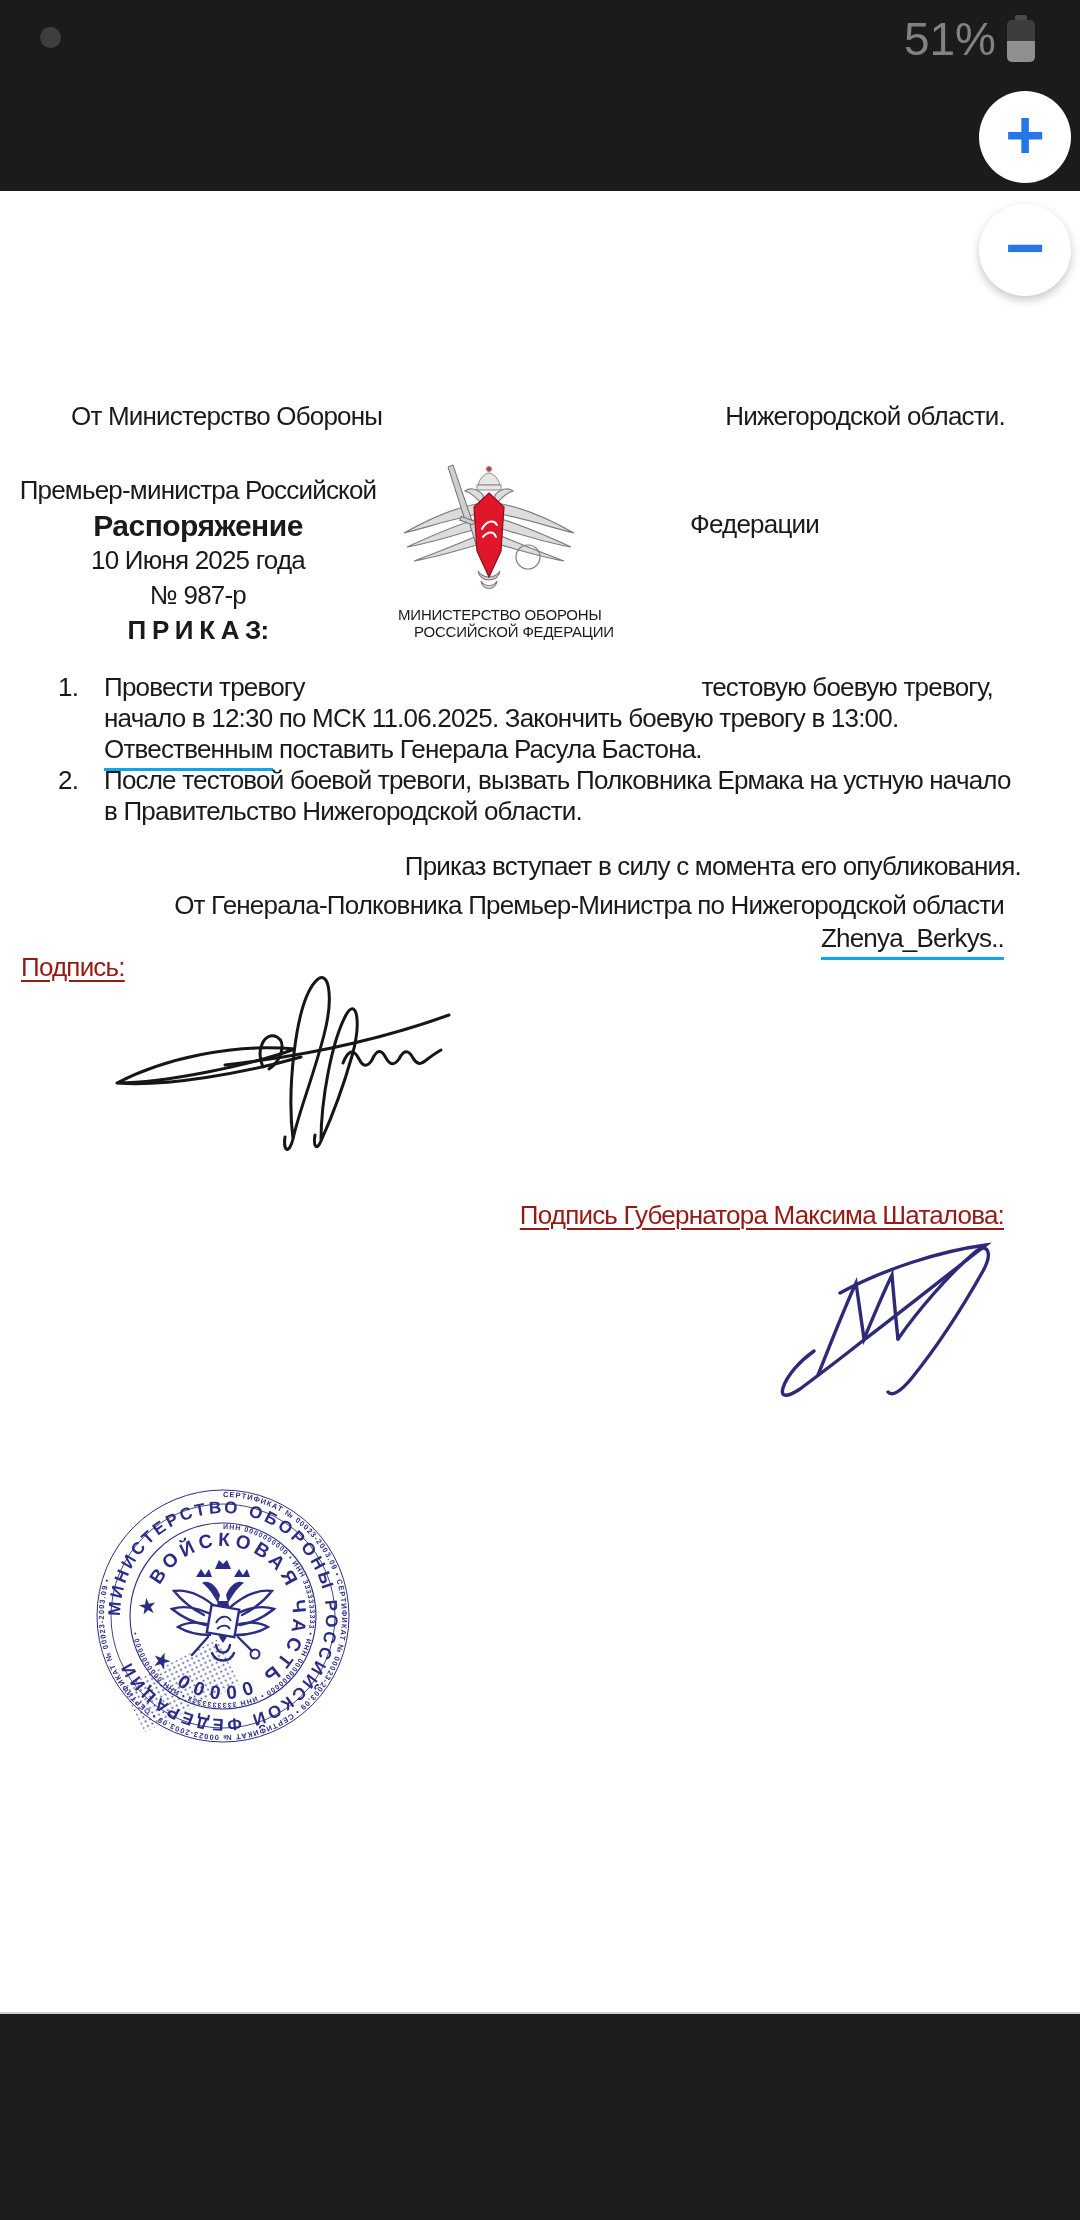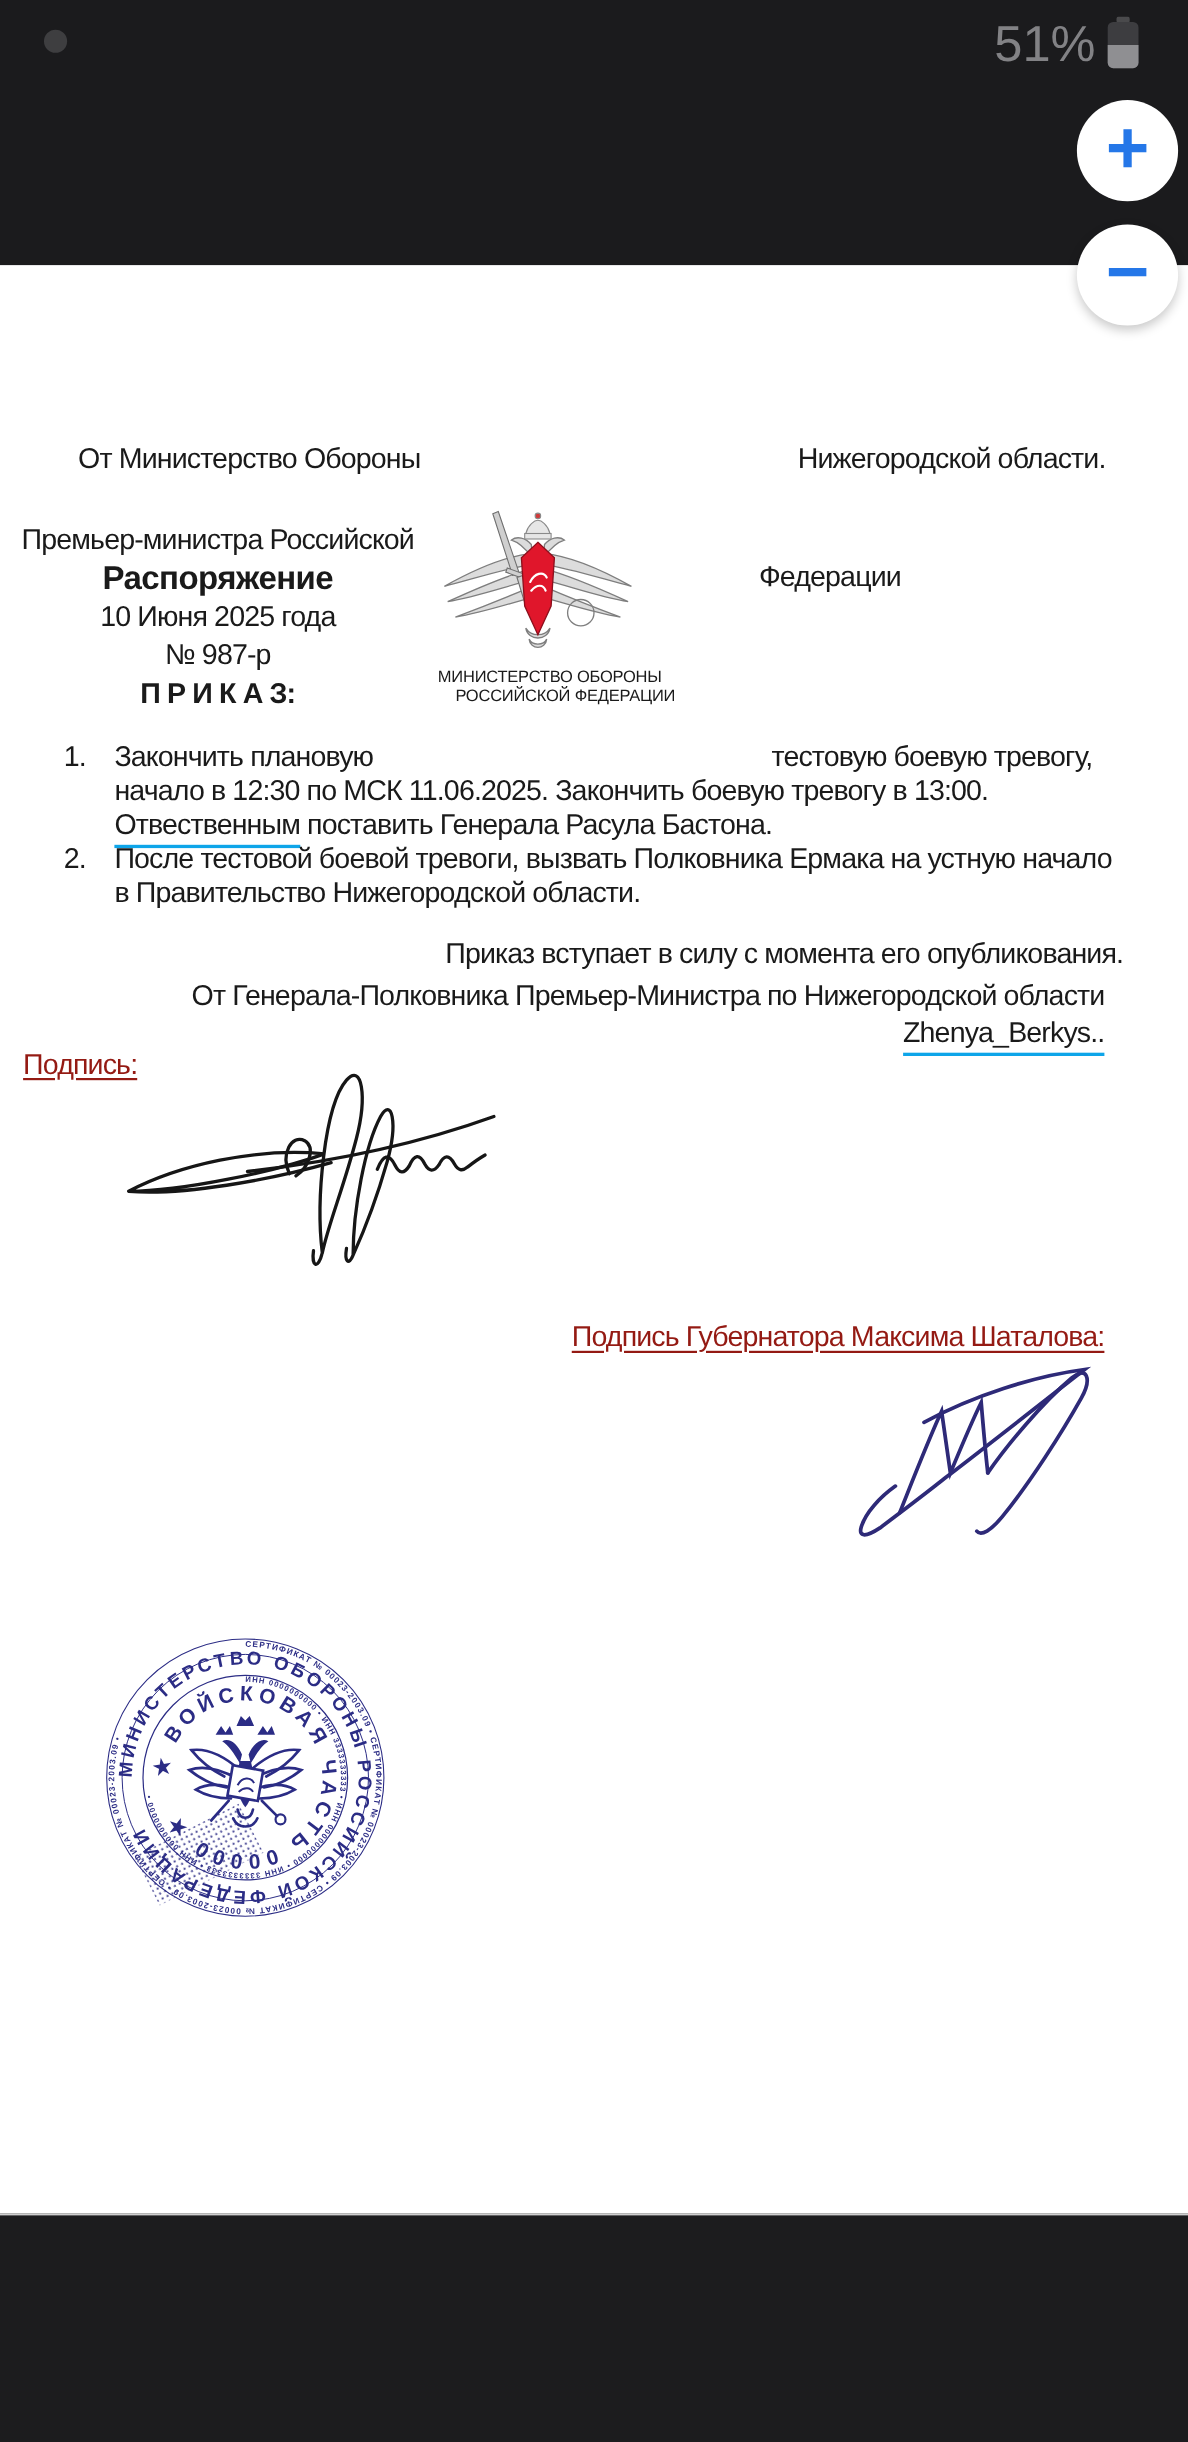--- a/index.html
+++ b/index.html
@@ -1,19 +1,19 @@
 <!DOCTYPE html>
 <html><head>
 <meta charset="utf-8">
 <style>
   html,body{margin:0;padding:0;background:#000;}
   .screen{position:relative;width:1080px;height:2220px;background:#ffffff;overflow:hidden;
           font-family:"Liberation Sans",sans-serif;color:#1a1a1a;}
   
-  .statusbar{position:absolute;left:0;top:0;width:1080px;height:241px;background:#1b1b1d;z-index:3;}
+  .statusbar{position:absolute;left:0;top:0;width:1080px;height:191px;background:#1b1b1d;z-index:3;}
   .camera-dot{position:absolute;left:40px;top:27px;width:21px;height:21px;border-radius:50%;background:#3e3e40;}
   .battery-group{position:absolute;right:44px;top:12px;display:flex;align-items:center;gap:10px;}
   .battery-text{font-size:46px;color:#828285;letter-spacing:0;}
   
   .fab{position:absolute;width:92px;height:92px;border-radius:50%;background:#ffffff;border:none;
        display:flex;align-items:center;justify-content:center;z-index:5;padding:0;cursor:pointer;}
   .fab-plus{left:979px;top:91px;}
   .fab-minus{left:979px;top:204px;box-shadow:0 4px 10px rgba(0,0,0,0.22);}
   .fab .glyph{color:#2577e8;font-size:68px;font-weight:600;line-height:92px;margin-top:-6px;}
   
@@ -128,21 +128,21 @@
         </g>
       </svg>
       <div class="emblem-caption">МИНИСТЕРСТВО ОБОРОНЫ</div>
       <div class="emblem-caption" style="margin-top:0;margin-left:16px;">РОССИЙСКОЙ ФЕДЕРАЦИИ</div>
     </div>
 
     <div class="order-list t">
       <div class="oline">
         <span class="onum">1.</span>
         <div class="split">
-          <span>Закончить плановую</span>
+          <span>Провести тревогу</span>
           <span>тестовую боевую тревогу,</span>
         </div>
       </div>
       <div class="oline">
         <span>начало в 12:30 по МСК 11.06.2025. Закончить боевую тревогу в 13:00.</span>
       </div>
       <div class="oline">
         <span class="misspell">Отвественным</span><span> поставить Генерала Расула Бастона.</span>
       </div>
       <div class="oline">

